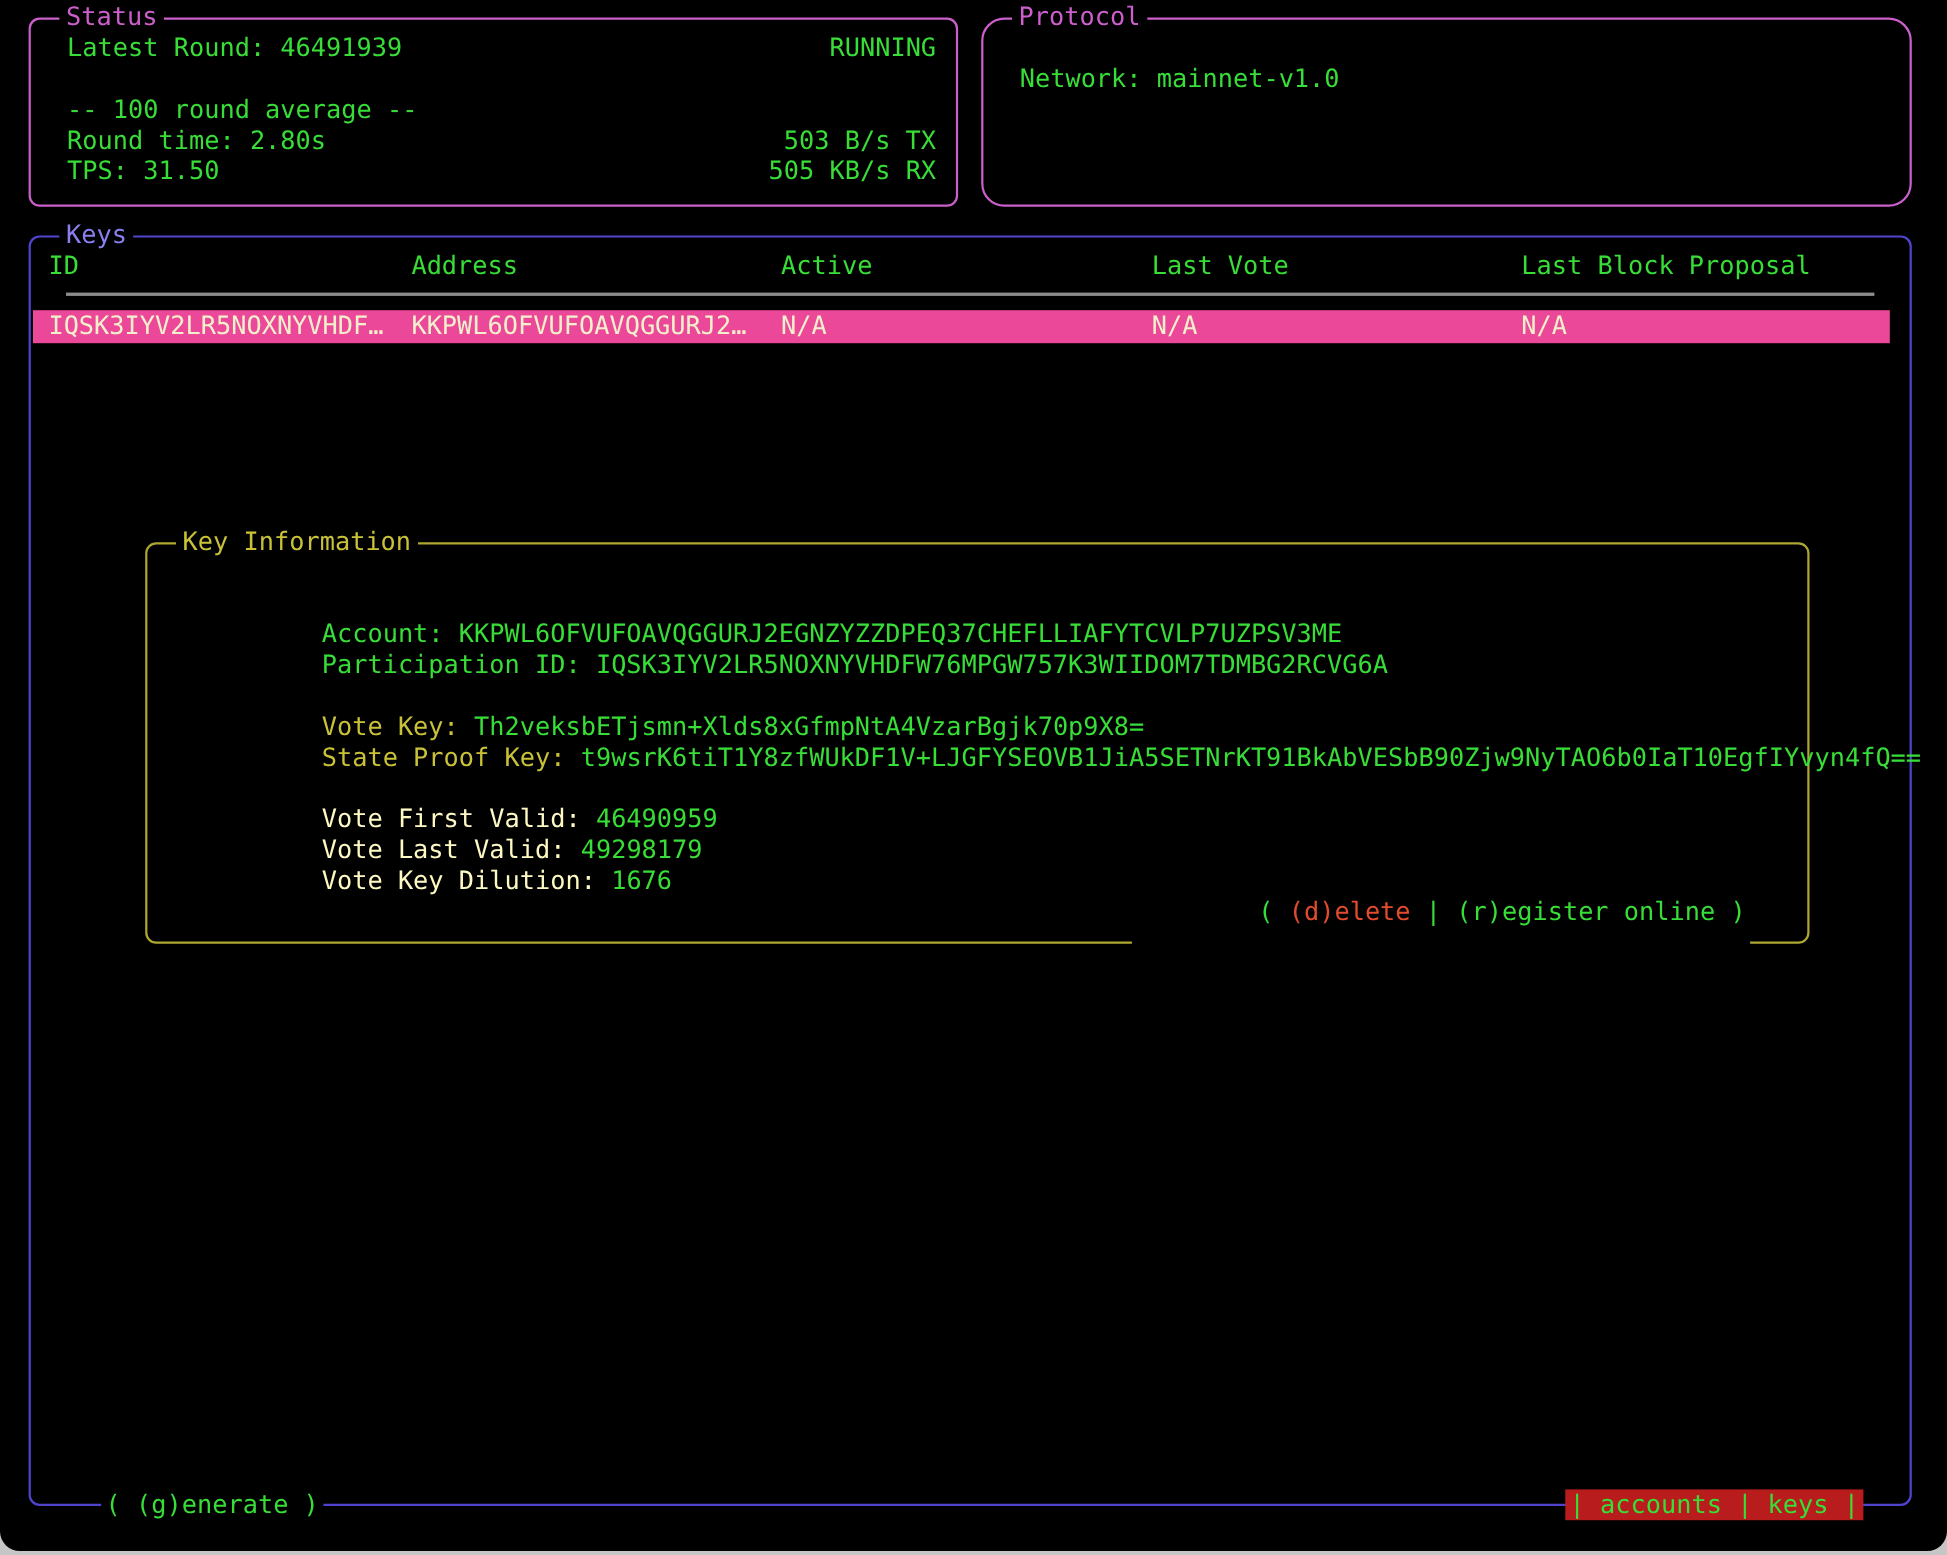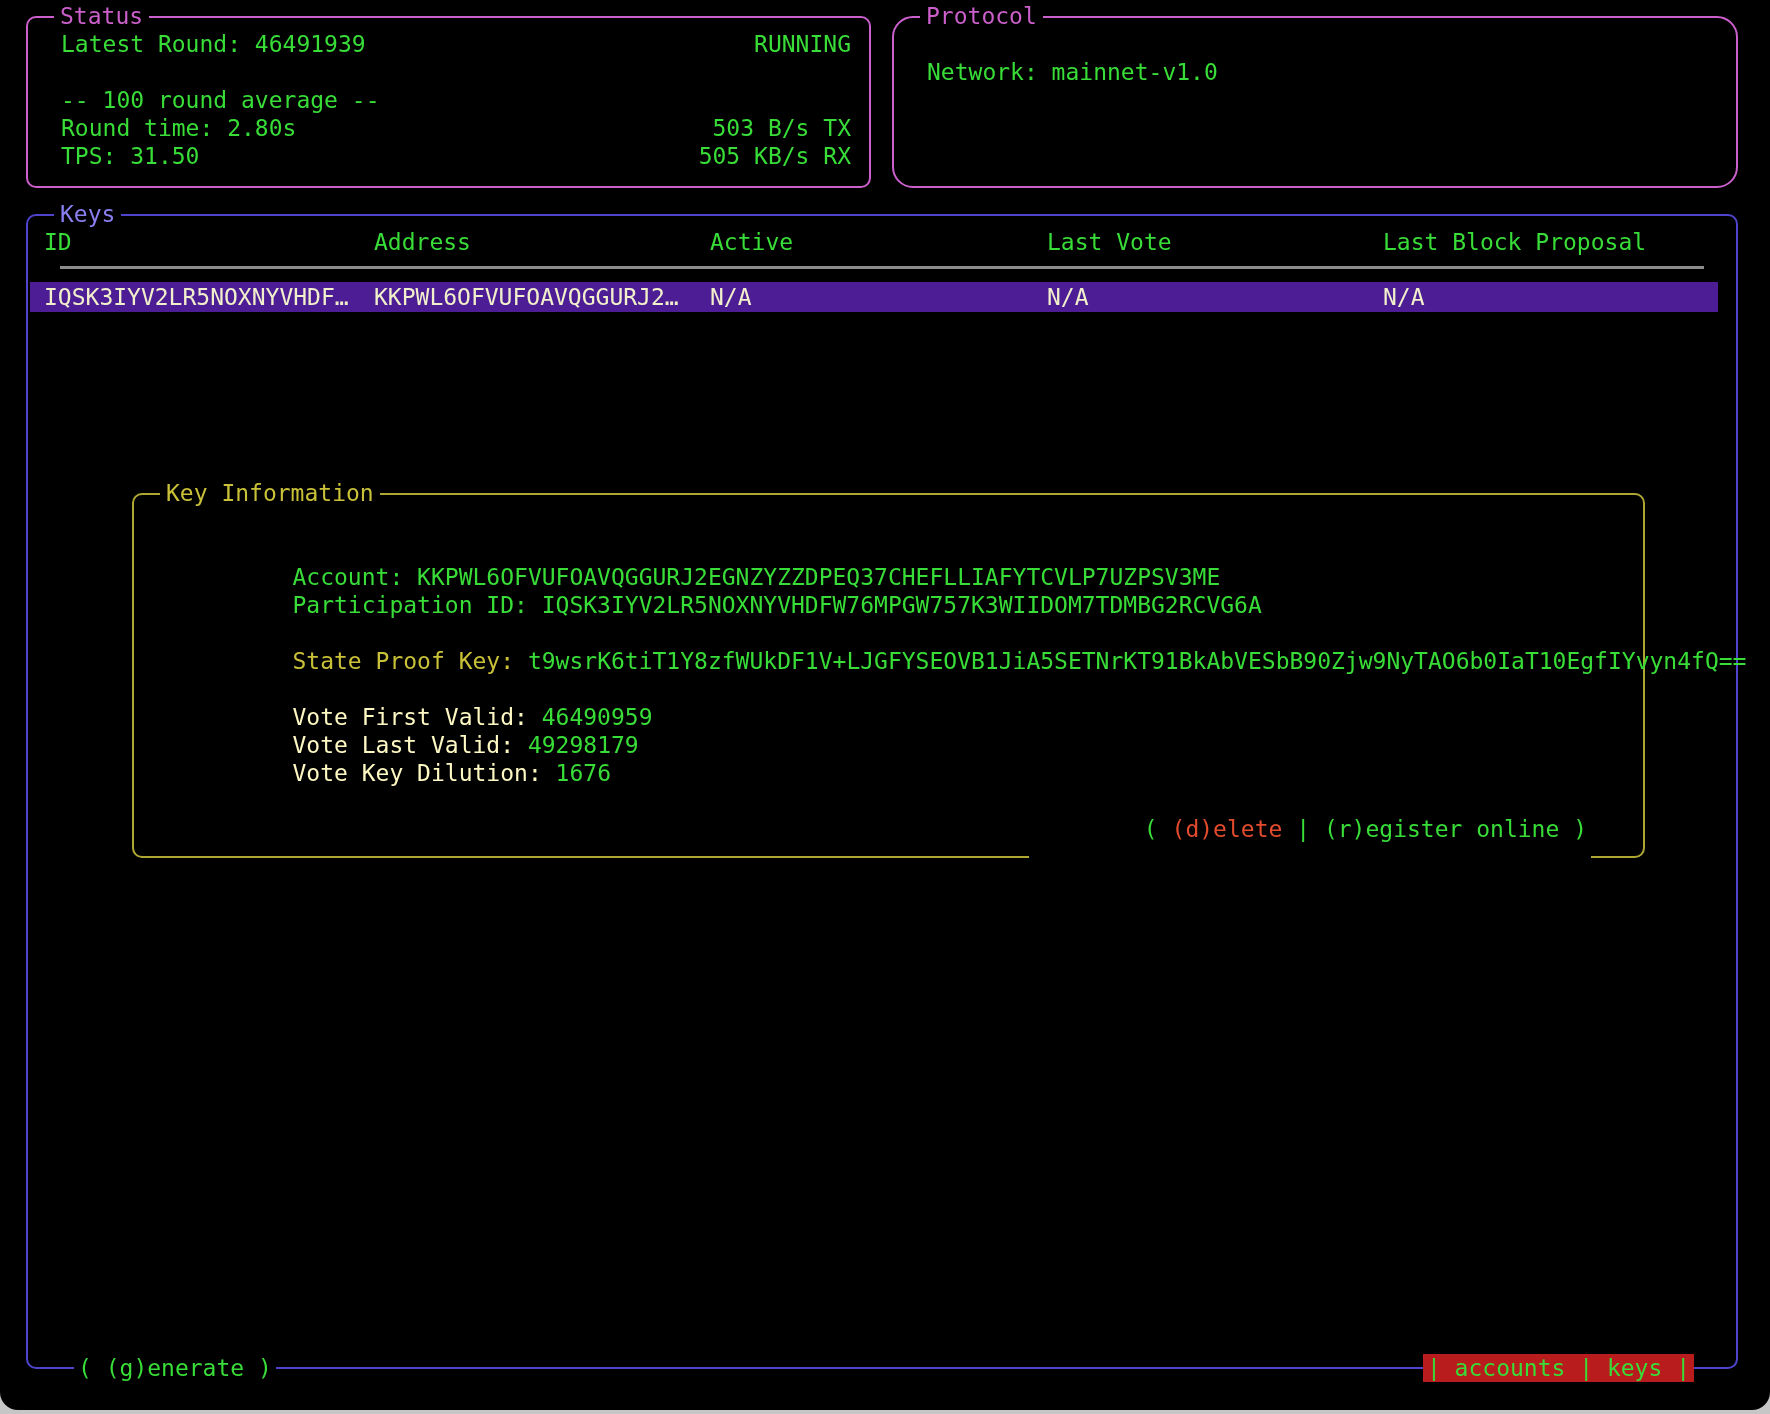--- a/index.html
+++ b/index.html
@@ -44,41 +44,41 @@
   .krow {
     display:grid;
     grid-template-columns:330px 336px 337px 336px 1fr;
     white-space:pre; overflow:hidden;
   }
   .khead { padding-left:16px; margin-top:12px; height:28px; }
   .ksep { height:3px; background:#8c8c8c; margin:10px 32px 0 32px; }
   .krow-selected {
     margin:13px 18px 0 2px; padding-left:14px;
     height:30px; line-height:30px;
-    background:#4c1d95; color:#f2f0cc;
+    background:#ec4899; color:#f2f0cc;
   }
   .kcell { overflow:hidden; }
 
   
   .keyinfo-box {
     position:absolute; left:104px; top:277px;
     width:1513px; height:365px;
     border:2px solid #aea833; border-radius:10px; background:#000;
   }
   .kibody { padding:40px 0 0 20px; }
   .kiline { height:28px; white-space:pre; }
   .ki-actions {
     position:absolute; bottom:-15px; right:52px;
     background:#000; padding:0 4px; white-space:pre;
   }
   .ki-actions span { white-space:pre; }
 
   
   .generate-label {
-    position:absolute; bottom:-15px; left:46px;
+    position:absolute; bottom:-15px; left:64px;
     background:#000; padding:0 4px; white-space:pre;
   }
   .nav-label {
     position:absolute; bottom:-15px; right:42px;
     background:#b91c1c; padding:0 4px; white-space:pre;
   }
 </style>
 </head>
 <body>
 
@@ -142,20 +142,23 @@
       <span class="panel-title yellow">Key Information</span>
       <div class="kibody">
         <div class="kiline">
           <span class="green">Account: </span><span class="green">KKPWL6OFVUFOAVQGGURJ2EGNZYZZDPEQ37CHEFLLIAFYTCVLP7UZPSV3ME</span>
         </div>
         <div class="kiline">
           <span class="green">Participation ID: </span><span class="green">IQSK3IYV2LR5NOXNYVHDFW76MPGW757K3WIIDOM7TDMBG2RCVG6A</span>
         </div>
         <div class="blank"></div>
         <div class="kiline">
+          <span class="yellow">Vote Key: </span><span class="green">Th2veksbETjsmn+Xlds8xGfmpNtA4VzarBgjk70p9X8=</span>
+        </div>
+        <div class="kiline">
           <span class="yellow">State Proof Key: </span><span class="green">t9wsrK6tiT1Y8zfWUkDF1V+LJGFYSEOVB1JiA5SETNrKT91BkAbVESbB90Zjw9NyTAO6b0IaT10EgfIYvyn4fQ==</span>
         </div>
         <div class="blank"></div>
         <div class="kiline">
           <span class="purple">Vote First Valid: </span><span class="green">46490959</span>
         </div>
         <div class="kiline">
           <span class="purple">Vote Last Valid: </span><span class="green">49298179</span>
         </div>
         <div class="kiline">

